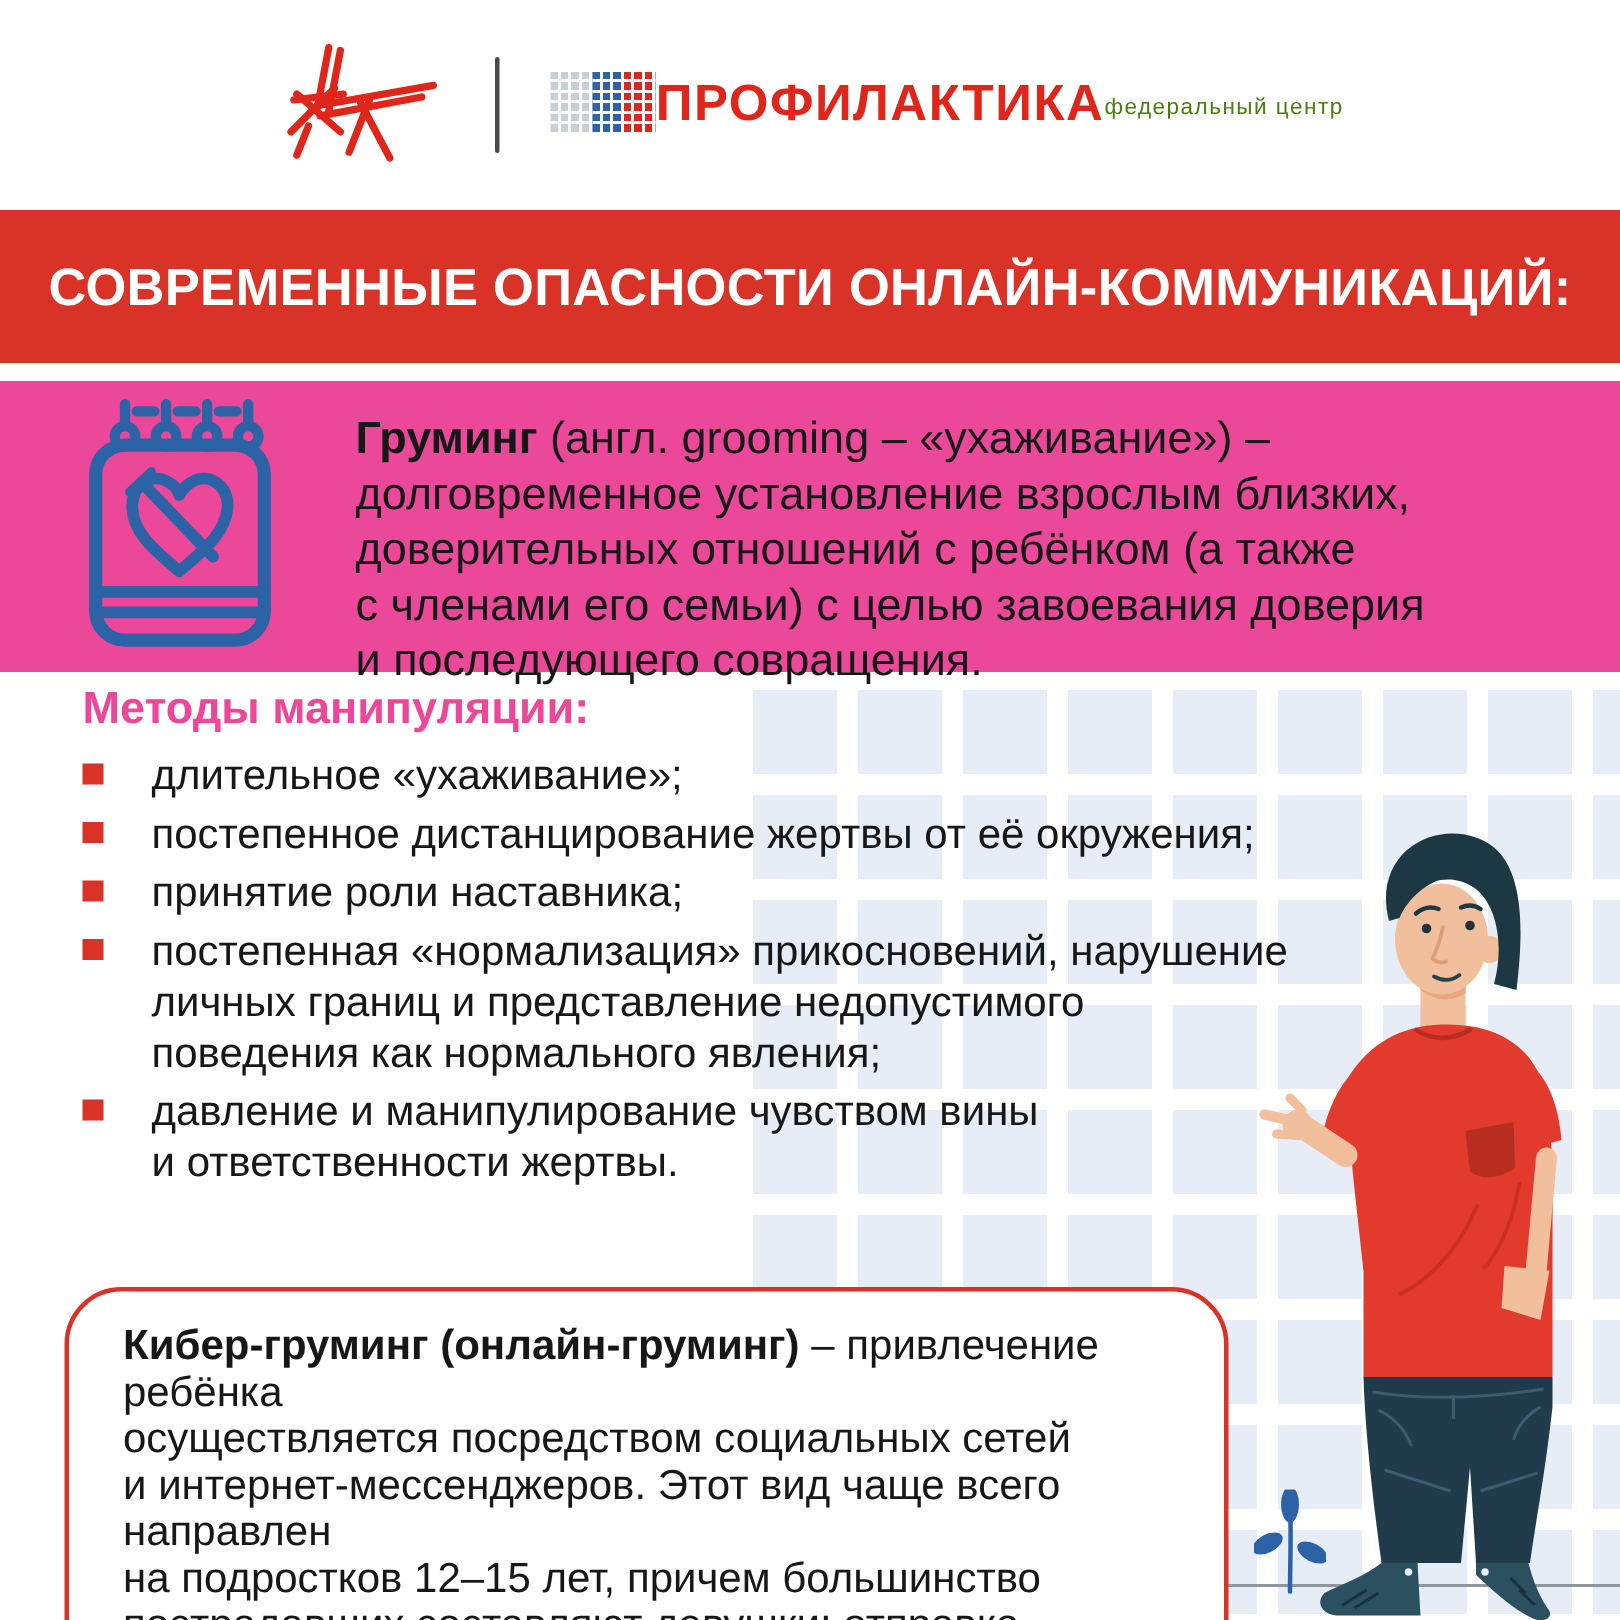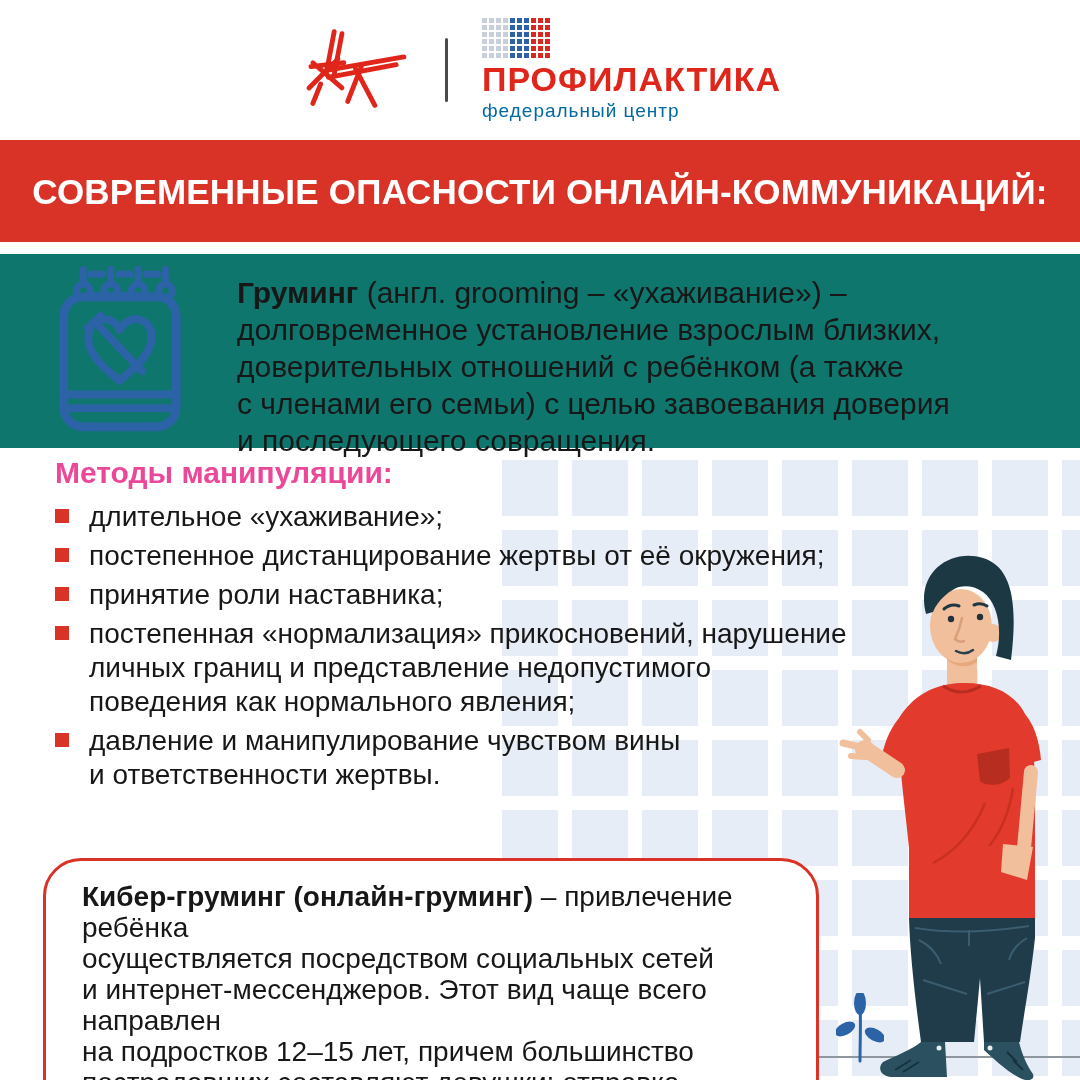--- a/index.html
+++ b/index.html
@@ -18,64 +18,64 @@
   #grid-right{left:488px;top:446px;width:592px;height:634px;}
   #grid-bottom{left:128px;top:1062px;width:360px;height:18px;background-position:8px 14px;}
 
   
   .header{
     position:absolute;left:0;top:0;width:1080px;height:140px;
     display:flex;align-items:center;justify-content:center;gap:34px;z-index:2;
   }
   .chair-logo{width:112px;height:92px;flex:0 0 auto;}
   .header-divider{width:3px;height:64px;background:#4a4a4a;border-radius:2px;}
-  .prof-logo{display:flex;flex-direction:column;align-items:flex-start;}
+  .prof-logo{display:flex;align-items:center;}
   .pixel-flag{display:flex;gap:0;height:40px;margin-bottom:4px;}
   .pixel-flag .seg{
     height:40px;
     background-image:
       repeating-linear-gradient(to right,transparent 0 5px,#ffffff 5px 7px),
       repeating-linear-gradient(to bottom,transparent 0 5px,#ffffff 5px 7px);
   }
   .seg-grey{width:28px;background-color:#C9CFD8;}
   .seg-blue{width:21px;background-color:#2E62A8;}
   .seg-red{width:21px;background-color:#D8281F;}
   .prof-title{font-size:34px;font-weight:bold;letter-spacing:1px;color:#E0251B;line-height:1.05;}
-  .prof-subtitle{font-size:19px;color:#0369a1;letter-spacing:1px;margin-top:3px;}
+  .prof-subtitle{font-size:15px;color:#4d7c0f;letter-spacing:1px;margin-top:3px;}
 
   
   .banner{
     position:absolute;left:0;top:140px;width:1080px;height:102px;background:#D93327;
     display:flex;flex-direction:row;align-items:center;justify-content:center;
     z-index:2;text-align:center;
   }
   .banner .line{color:#ffffff;font-weight:800;font-size:35px;line-height:45px;letter-spacing:0.2px;white-space:nowrap;}
 
   
   .bluecard{
-    position:absolute;left:0;top:254px;width:1080px;height:194px;background:#0f766e;
+    position:absolute;left:0;top:254px;width:1080px;height:194px;background:#ec4899;
     display:flex;align-items:flex-start;z-index:2;
   }
   .notepad-icon{position:absolute;left:54px;top:10px;width:132px;height:174px;}
   .definition-text{
     position:absolute;left:237px;top:20px;width:800px;
     font-size:30px;line-height:37px;color:#171717;
   }
   .pre{white-space:pre-line;}
   .lead-bold{font-weight:bold;}
 
   
   .methods-heading{
     position:absolute;left:55px;top:456px;font-size:30px;font-weight:bold;color:#ec4899;z-index:2;
   }
   .methods-list{
     position:absolute;left:55px;top:500px;width:830px;margin:0;padding:0;list-style:none;
     display:flex;flex-direction:column;gap:5px;z-index:2;
   }
-  .methods-list li{display:flex;align-items:flex-start;gap:20px;font-size:28px;line-height:34px;color:#171717;}
+  .methods-list li{display:flex;align-items:flex-start;gap:32px;font-size:28px;line-height:34px;color:#171717;}
   .bullet-square{flex:0 0 auto;width:14px;height:14px;background:#D93327;margin-top:9px;}
 
   
   .callout{
     position:absolute;left:43px;top:858px;width:700px;
     background:#ffffff;border:3px solid #D93327;border-radius:38px;
     padding:20px 34px 18px 36px;z-index:3;
     font-size:28px;line-height:31px;color:#171717;
   }
 

